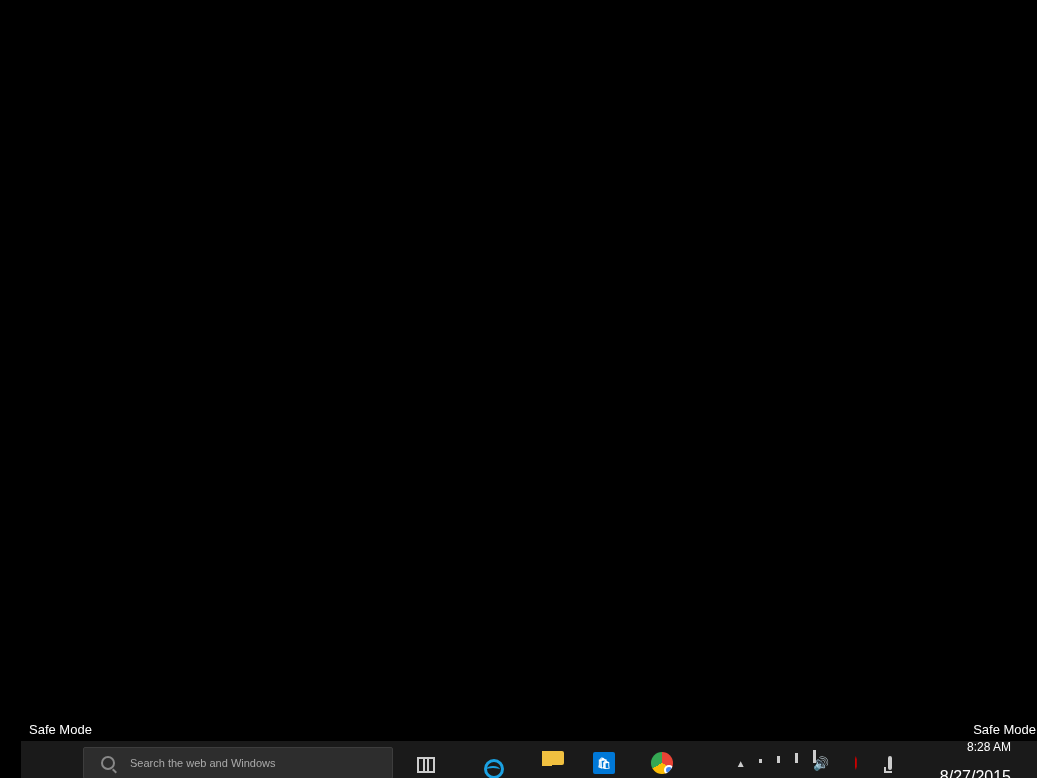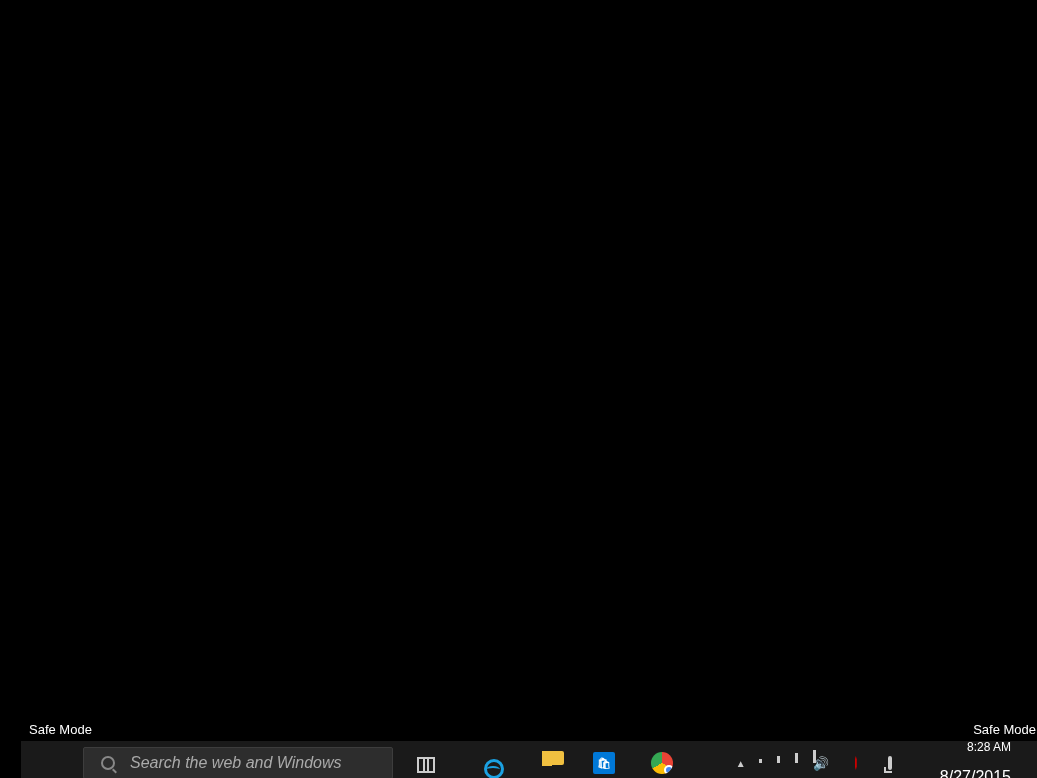--- a/index.html
+++ b/index.html
@@ -121,24 +121,23 @@
       width: 5px;
       height: 2px;
       background: #888;
       bottom: -4px;
       right: -4px;
       transform: rotate(45deg);
     }
 
     .search-text {
       color: #aaa;
-      font-size: 16px;
+      font-size: 11px;
       white-space: nowrap;
       overflow: hidden;
-      font-style: italic;
     }
 
     
     .task-view-btn {
       width: 44px;
       height: 44px;
       display: flex;
       align-items: center;
       justify-content: center;
       cursor: pointer;

